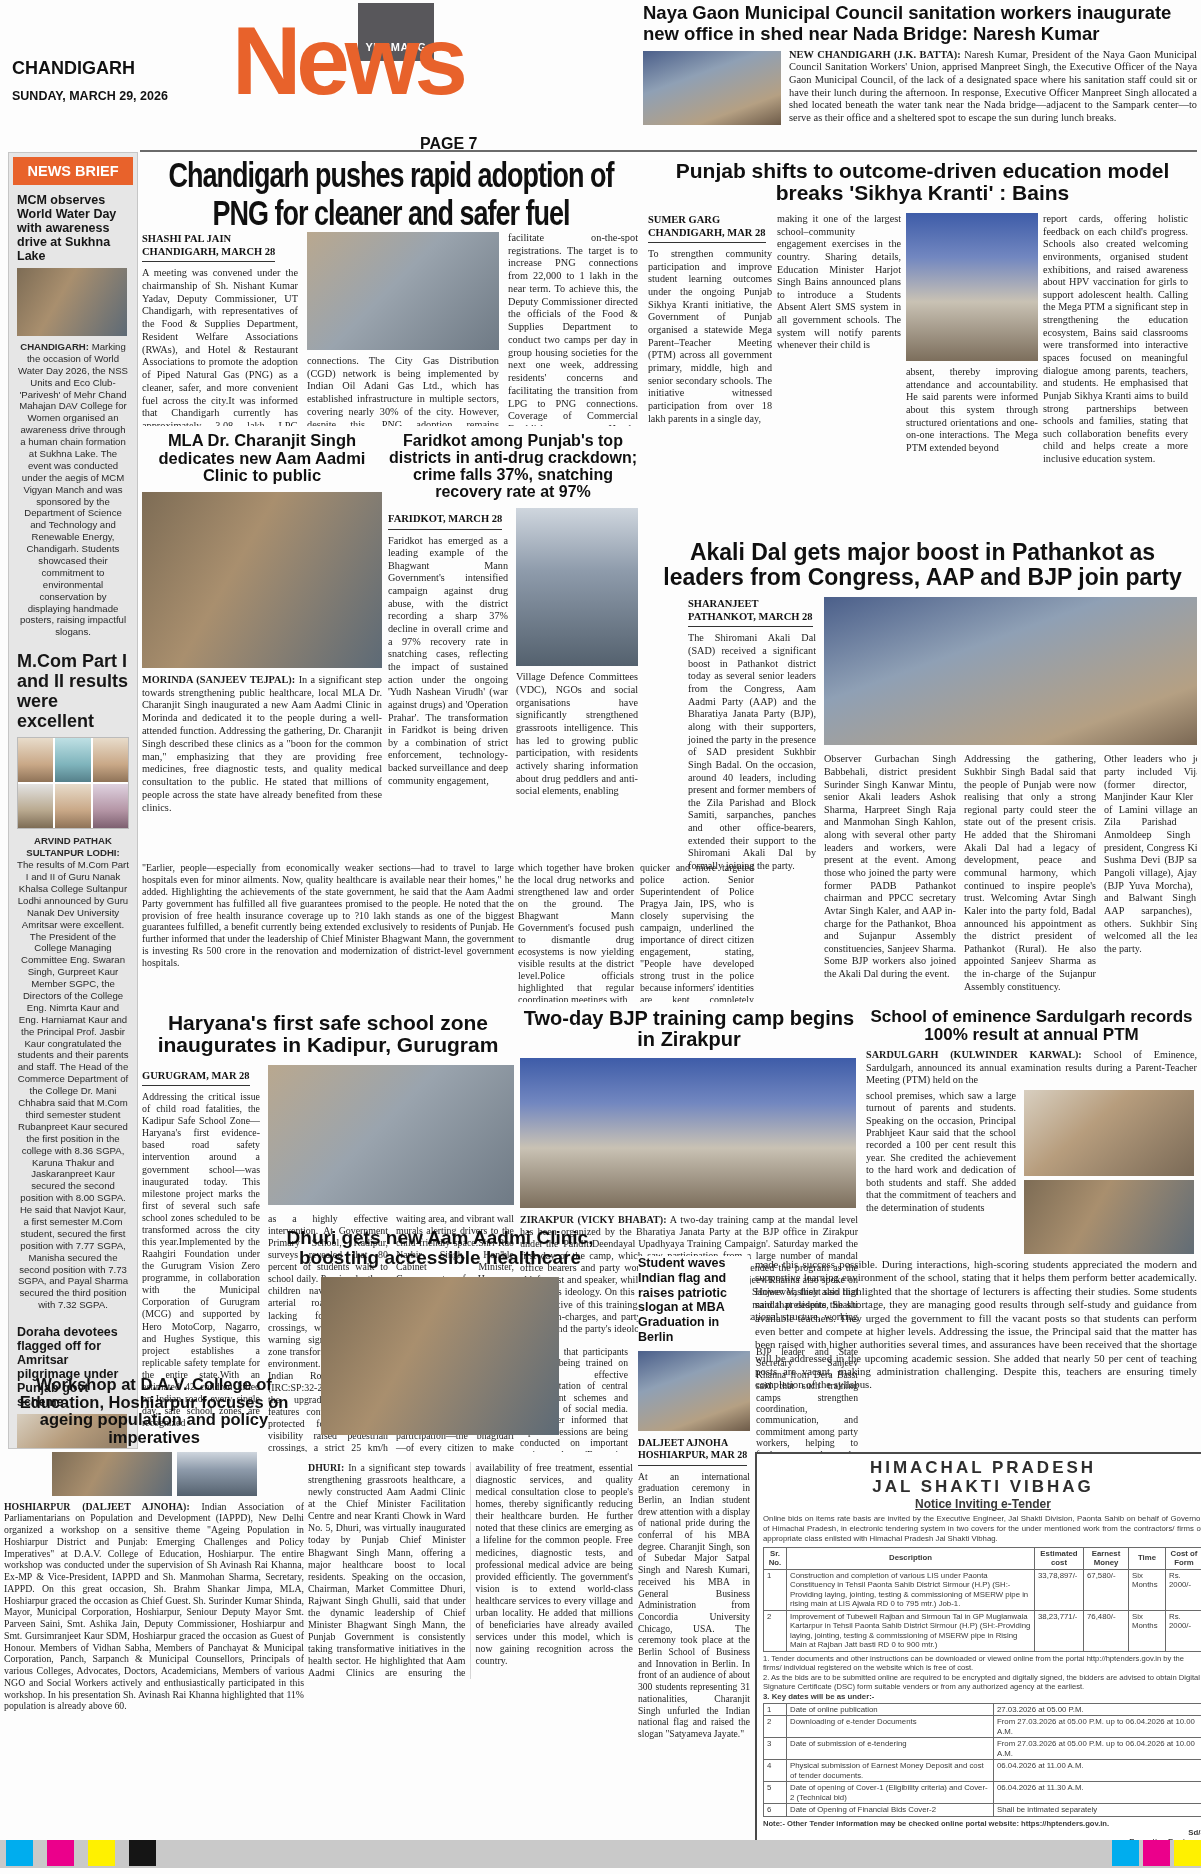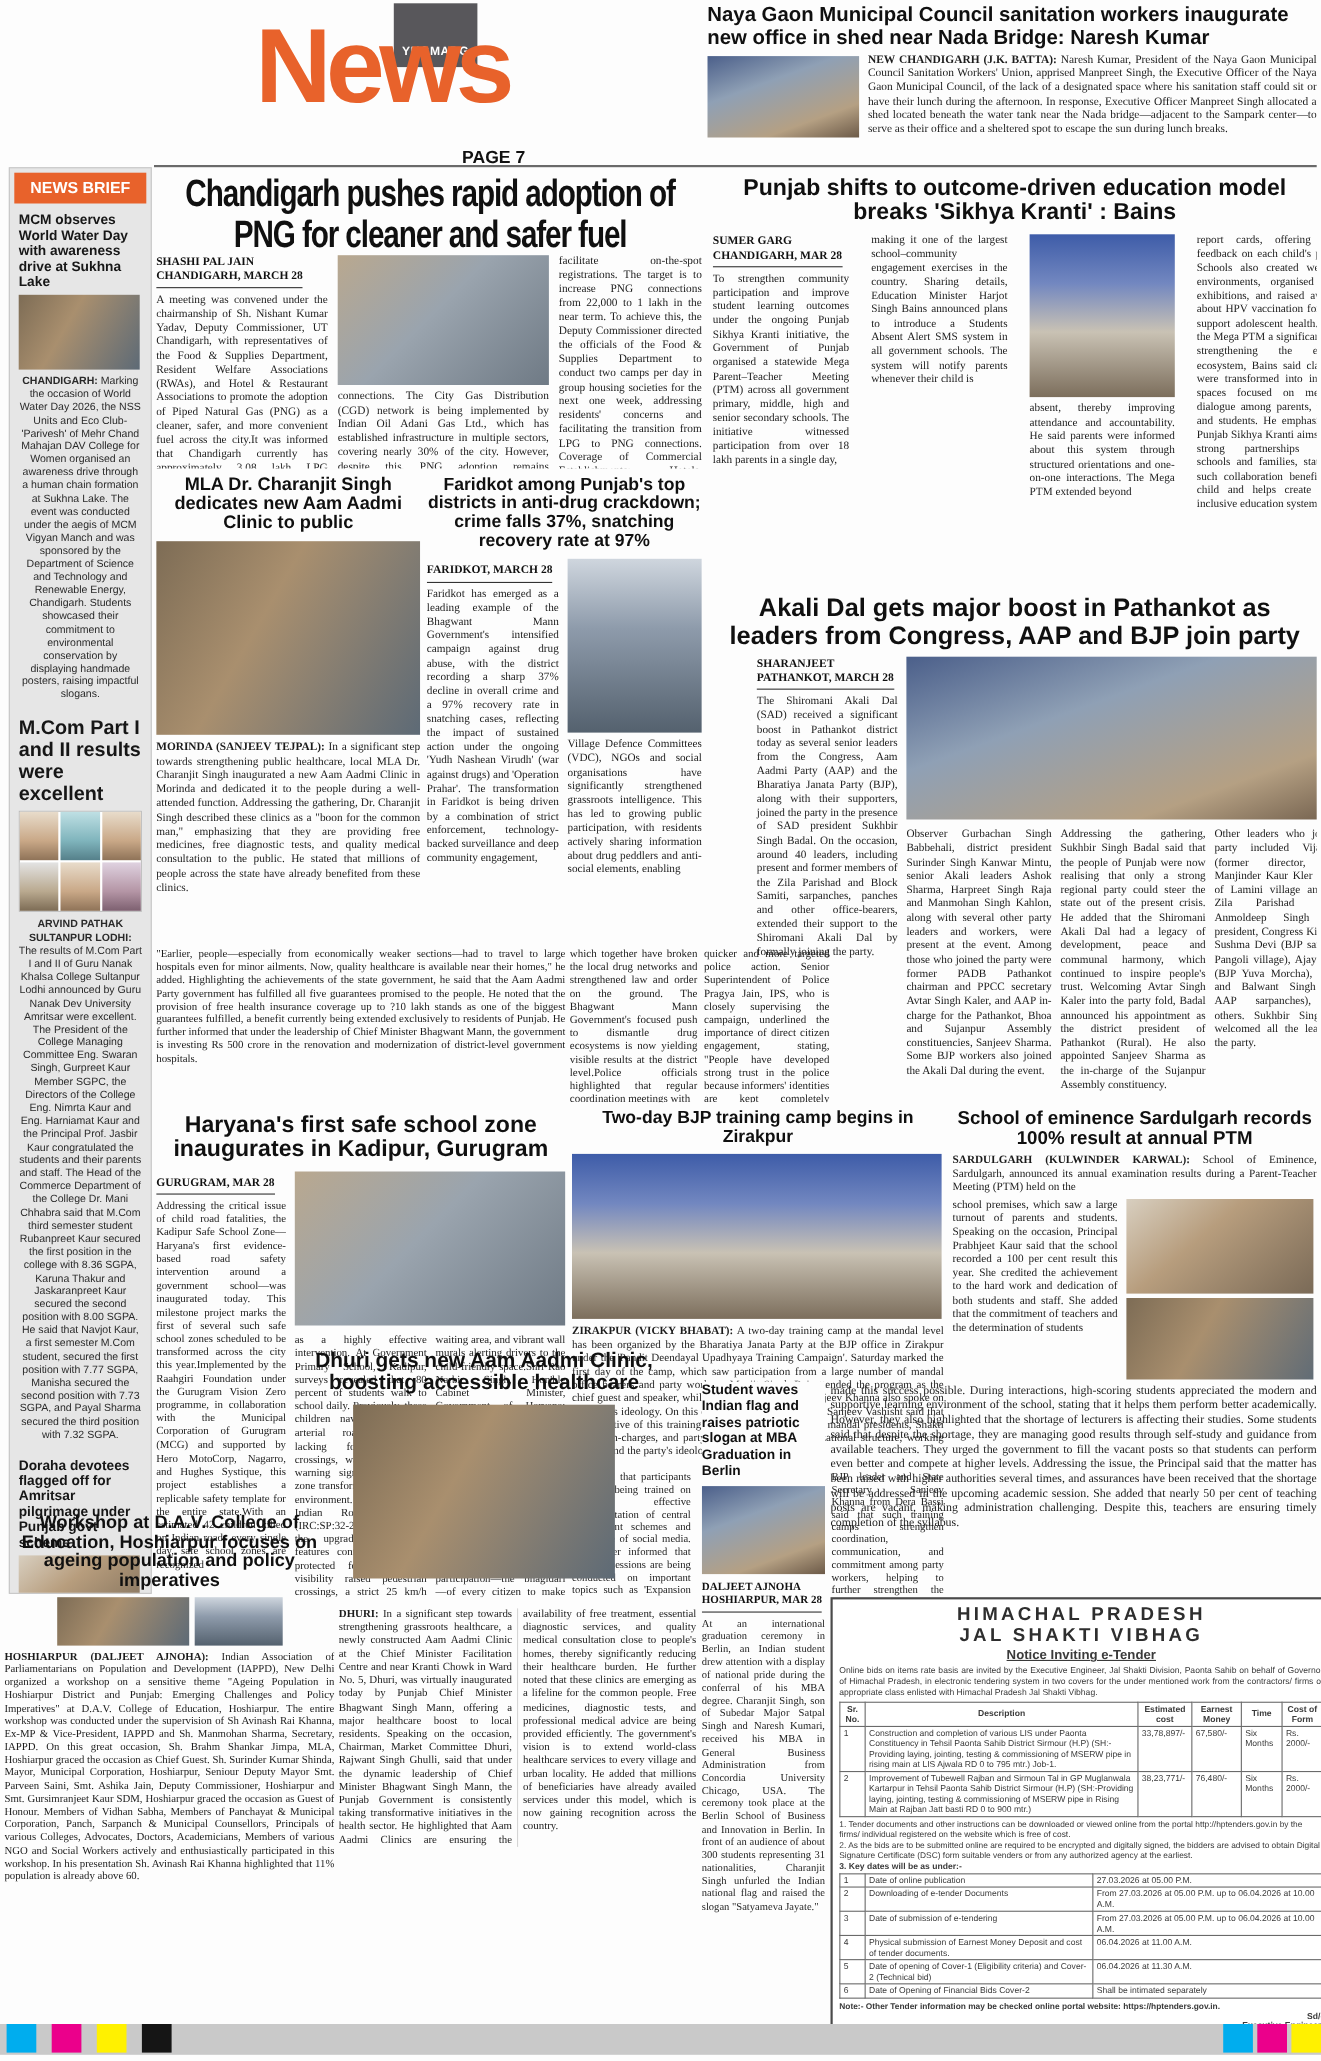--- a/index.html
+++ b/index.html
@@ -32,20 +32,24 @@
   .tnd td,.tnd th{border:1px solid #6a6a6a;padding:1px 3px;vertical-align:top;font-size:7.8px;line-height:1.22;text-align:left;}
   .tnd th{font-weight:bold;text-align:center;vertical-align:middle;}
   .mark{width:27px;height:26px;display:inline-block;margin-right:10px;}
   .hrule{background:#6a6a6a;height:2px;}
 </style>
 </head>
 <body>
 
 <div id="page">
 
+  <div class="abs" style="left:12px;top:58px;width:220px;">
+    <div style="font-family:'Liberation Sans',sans-serif;font-weight:bold;font-size:18px;color:#111;">CHANDIGARH</div>
+    <div style="font-family:'Liberation Sans',sans-serif;font-weight:bold;font-size:12.5px;color:#111;margin-top:10px;">SUNDAY, MARCH  29, 2026</div>
+  </div>
   <div class="abs" style="left:358px;top:3px;width:76px;height:58px;background:#58575b;text-align:center;">
     <div class="railtitle" style="font-size:11px;margin-top:38px;letter-spacing:.5px;">YUGMARG</div>
   </div>
   <div class="abs" style="left:232px;top:8px;width:300px;height:135px;">
     <div style="font-family:'Liberation Sans',sans-serif;font-weight:bold;font-size:96px;line-height:1.1;color:#E8622B;letter-spacing:-5px;">News</div>
   </div>
   <div class="abs" style="left:420px;top:135px;width:100px;">
     <div style="font-family:'Liberation Sans',sans-serif;font-weight:bold;font-size:16px;color:#111;">PAGE 7</div>
   </div>
   <div class="abs hrule" style="left:140px;top:150px;width:1057px;"></div>
@@ -100,21 +104,21 @@
       <div>
         <div class="ph" style="width:192px;height:118px;margin-bottom:5px;"></div>
         <div class="body" style="font-size:10.3px;line-height:1.24;">connections. The City Gas Distribution (CGD) network is being implemented by Indian Oil Adani Gas Ltd., which has established infrastructure in multiple sectors, covering nearly 30% of the city. However, despite this, PNG adoption remains limited.The Deputy Commissioner emphasized the need to accelerate PNG uptake, highlighting its advantages in terms of safety, uninterrupted supply, cost-effectiveness, and environmental sustainability. The following key measures were decided: Door-to-Door Awareness Campaign: Focused outreach will be undertaken in sectors with existing PNG infrastructure to educate residents and</div>
       </div>
       <div class="body" style="font-size:10.3px;line-height:1.24;">facilitate on-the-spot registrations. The target is to increase PNG connections from 22,000 to 1 lakh in the near term. To achieve this, the Deputy Commissioner directed the officials of the Food &amp; Supplies Department to conduct two camps per day in group housing societies for the next one week, addressing residents' concerns and facilitating the transition from LPG to PNG connections. Coverage of Commercial Establishments: Hotels, restaurants, eateries, and bulk fuel consumers will be brought under the PNG network on priority.</div>
     </div>
   </div>
 
   <div class="abs" style="left:648px;top:160px;width:549px;height:362px;">
     <div class="hl" style="font-size:21px;">Punjab shifts to outcome-driven education model breaks 'Sikhya Kranti' : Bains</div>
-    <div style="display:grid;grid-template-columns:124px 124px 132px 145px;gap:20px;margin-top:8px;">
+    <div style="display:grid;grid-template-columns:124px 124px 132px 145px;gap:5px;margin-top:8px;">
       <div>
         <span class="byline">
           <span>SUMER GARG</span><br>
           <span>CHANDIGARH, MAR 28</span>
         </span>
         <div class="body" style="font-size:10.2px;line-height:1.24;">To strengthen community participation and improve student learning outcomes under the ongoing Punjab Sikhya Kranti initiative, the Government of Punjab organised a statewide Mega Parent–Teacher Meeting (PTM) across all government primary, middle, high and senior secondary schools. The initiative witnessed participation from over 18 lakh parents in a single day,</div>
       </div>
       <div class="body" style="font-size:10.2px;line-height:1.24;">making it one of the largest school–community engagement exercises in the country. Sharing details, Education Minister Harjot Singh Bains announced plans to introduce a Students Absent Alert SMS system in all government schools. The system will notify parents whenever their child is</div>
       <div>
         <div class="ph6" style="width:132px;height:148px;margin-bottom:5px;"></div>
@@ -174,21 +178,21 @@
         <span class="byline">GURUGRAM, MAR 28</span>
         <div class="body" style="font-size:9.9px;line-height:1.22;">Addressing the critical issue of child road fatalities, the Kadipur Safe School Zone—Haryana's first evidence-based road safety intervention around a government school—was inaugurated today. This milestone project marks the first of several such safe school zones scheduled to be transformed across the city this year.Implemented by the Raahgiri Foundation under the Gurugram Vision Zero programme, in collaboration with the Municipal Corporation of Gurugram (MCG) and supported by Hero MotoCorp, Nagarro, and Hughes Systique, this project establishes a replicable safety template for the entire state.With an estimated 42 children killed on Indian roads every single day, safe school zones are recognized</div>
       </div>
       <div class="ph" style="grid-column:2 / span 2;height:140px;"></div>
       <div class="body" style="font-size:9.9px;line-height:1.22;">as a highly effective intervention. At Government Primary School, Kadipur, surveys revealed that 80 percent of students walk to school daily. Previously, these children navigated a busy arterial road completely lacking footpaths, safe crossings, waiting areas, or warning signage. The new zone transforms this high-risk environment. Aligned with Indian Roads Congress (IRC:SP:32-2023) guidelines, the upgraded streetscape features continuous bollard-protected footpaths, high-visibility raised pedestrian crossings, a strict 25 km/h speed limit, a dedicated</div>
       <div class="body" style="font-size:9.9px;line-height:1.22;">waiting area, and vibrant wall murals alerting drivers to the child-friendly space.Shri Rao Narbir Singh, Hon'ble Cabinet Minister, Government of Haryana: "This project brings together three things that mean the world to me: our children, their safety, and our environment. If a street is safe for the smallest child and the oldest grandmother, it is safe for all of us. The Kadipur Safe School Zone is the first in Haryana, but it will not be the last. We will build many more. I need the participation—the bhagidari—of every citizen to make this vision real.</div>
     </div>
   </div>
 
   <div class="abs" style="left:520px;top:1008px;width:338px;height:444px;">
-    <div class="hl" style="font-size:16px;">Two-day BJP training camp begins in Zirakpur</div>
+    <div class="hl" style="font-size:20px;">Two-day BJP training camp begins in Zirakpur</div>
     <div class="ph6" style="width:336px;height:150px;margin:7px 0 6px;"></div>
     <div class="body" style="font-size:10.1px;line-height:1.2;height:128px;overflow:hidden;">
       <b class="lead">ZIRAKPUR (VICKY BHABAT):</b>
       <span>A two-day training camp at the mandal level has been organized by the Bharatiya Janata Party at the BJP office in Zirakpur under the 'Pandit Deendayal Upadhyaya Training Campaign'. Saturday marked the first day of the camp, which saw participation from a large number of mandal office bearers and party workers. Manjit Singh Rai attended the program as the chief guest and speaker, while Subhash Sharma and Sanjeev Khanna also spoke on the party's ideology. On this occasion, District President Sanjeev Vashisht said that the objective of this training campaign is to familiarize mandal presidents, Shakti Kendra in-charges, and party workers with the organizational structure, working system, and the party's ideology of 'Integral Humanism'.</span>
     </div>
     <div style="display:grid;grid-template-columns:108px 112px 102px;gap:8px;margin-top:4px;">
       <div class="body" style="font-size:9.7px;line-height:1.18;">He added that participants are also being trained on the effective implementation of central government schemes and better use of social media. He further informed that separate sessions are being conducted on important topics such as 'Expansion of Work', 'Our Working Method', 'IT Cell and Social Media', 'Booth Management', and 'Achievements of the Central Government'.</div>
       <div></div>
       <div class="body" style="font-size:9.7px;line-height:1.18;">BJP leader and State Secretary Sanjeev Khanna from Dera Bassi said that such training camps strengthen coordination, communication, and commitment among party workers, helping to further strengthen the organization at the grassroots level.</div>
     </div>

